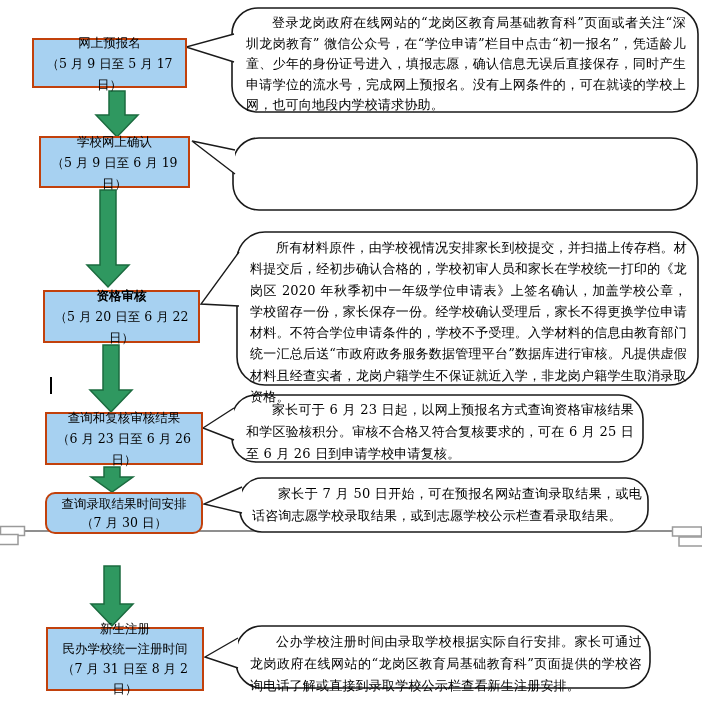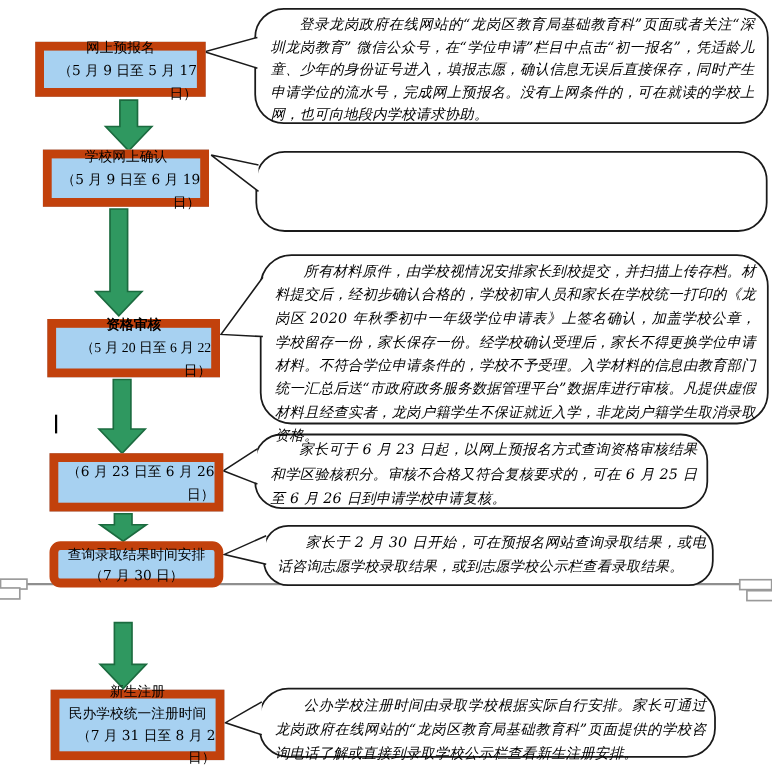--- a/index.html
+++ b/index.html
@@ -4,35 +4,35 @@
 <style>
   html,body{margin:0;padding:0;background:#fff;}
   .page{
     position:relative;width:702px;height:708px;background:#ffffff;
     font-family:"DejaVu Serif","Liberation Serif",serif;
     overflow:hidden;color:#000;
   }
   .layer{position:absolute;left:0;top:0;z-index:1;}
   .flow-box{
     position:absolute;z-index:2;box-sizing:border-box;
-    background:#a7d1f1;border:8px solid #c2410c;
+    background:#a7d1f1;border:2px solid #c2410c;
     display:flex;flex-direction:column;align-items:center;justify-content:center;
-    text-align:right;font-size:12.5px;line-height:21px;
+    text-align:center;font-size:12.5px;line-height:21px;
   }
   .flow-box .box-sub{line-height:20px;}
   .box1{left:32px;top:38px;width:155px;height:50px;}
   .box2{left:39px;top:136px;width:151px;height:52px;}
-  .box3{left:43px;top:290px;width:157px;height:53px;font-family:Liberation Serif, serif;}
+  .box3{left:43px;top:290px;width:157px;height:53px;}
   .box3 .box-title{font-weight:bold;}
   .box4{left:45px;top:412px;width:158px;height:53px;}
   .box5{left:45px;top:492px;width:158px;height:42px;line-height:19px;border-radius:10px;}
   .box6{left:46px;top:627px;width:158px;height:64px;line-height:20px;}
   .callout-text{
     position:absolute;z-index:2;font-size:13px;
-    text-align:justify;text-indent:2em;letter-spacing:0.2px;font-style:italic;
+    text-align:justify;text-indent:2em;letter-spacing:0.2px;
   }
   .ct1{left:246px;top:13px;width:440px;line-height:20.6px;}
   .ct2{left:246px;top:145px;width:438px;line-height:22px;}
   .ct3{left:250px;top:237px;width:437px;line-height:21.3px;}
   .ct4{left:246px;top:399px;width:388px;line-height:22px;}
   .ct5{left:252px;top:483px;width:390px;line-height:22px;}
   .ct6{left:250px;top:631px;width:392px;line-height:22px;}
   .text-cursor{
     position:absolute;z-index:2;left:50px;top:377px;width:2px;height:17px;background:#000;
   }
@@ -95,33 +95,34 @@
   </div>
   <div class="flow-box box2">
     <span class="box-title">学校网上确认</span>
     <span class="box-date">（5 月 9 日至 6 月 19 日）</span>
   </div>
   <div class="flow-box box3">
     <span class="box-title">资格审核</span>
     <span class="box-date">（5 月 20 日至 6 月 22 日）</span>
   </div>
   <div class="flow-box box4">
+    <span class="box-title">查询和复核审核结果</span>
     <span class="box-date">（6 月 23 日至 6 月 26 日）</span>
   </div>
   <div class="flow-box box5">
     <span class="box-title">查询录取结果时间安排</span>
     <span class="box-date">（7 月 30 日）</span>
   </div>
   <div class="flow-box box6">
     <span class="box-title">新生注册</span>
     <span class="box-sub">民办学校统一注册时间</span>
     <span class="box-date">（7 月 31 日至 8 月 2 日）</span>
   </div>
 
   <div class="callout-text ct1">登录龙岗政府在线网站的“龙岗区教育局基础教育科”页面或者关注“深圳龙岗教育” 微信公众号，在“学位申请”栏目中点击“初一报名”，凭适龄儿童、少年的身份证号进入，填报志愿，确认信息无误后直接保存，同时产生申请学位的流水号，完成网上预报名。没有上网条件的，可在就读的学校上网，也可向地段内学校请求协助。</div>
   <div class="callout-text ct3">所有材料原件，由学校视情况安排家长到校提交，并扫描上传存档。材料提交后，经初步确认合格的，学校初审人员和家长在学校统一打印的《龙岗区 2020 年秋季初中一年级学位申请表》上签名确认，加盖学校公章，学校留存一份，家长保存一份。经学校确认受理后，家长不得更换学位申请材料。不符合学位申请条件的，学校不予受理。入学材料的信息由教育部门统一汇总后送“市政府政务服务数据管理平台”数据库进行审核。凡提供虚假材料且经查实者，龙岗户籍学生不保证就近入学，非龙岗户籍学生取消录取资格。</div>
   <div class="callout-text ct4">家长可于 6 月 23 日起，以网上预报名方式查询资格审核结果和学区验核积分。审核不合格又符合复核要求的，可在 6 月 25 日至 6 月 26 日到申请学校申请复核。</div>
-  <div class="callout-text ct5">家长于 2 月 30 日开始，可在预报名网站查询录取结果，或电话咨询志愿学校录取结果，或到志愿学校公示栏查看录取结果。</div>
+  <div class="callout-text ct5">家长于 7 月 50 日开始，可在预报名网站查询录取结果，或电话咨询志愿学校录取结果，或到志愿学校公示栏查看录取结果。</div>
   <div class="callout-text ct6">公办学校注册时间由录取学校根据实际自行安排。家长可通过龙岗政府在线网站的“龙岗区教育局基础教育科”页面提供的学校咨询电话了解或直接到录取学校公示栏查看新生注册安排。</div>
 
   <div class="text-cursor"></div>
 
 </div>
 
 </body></html>

